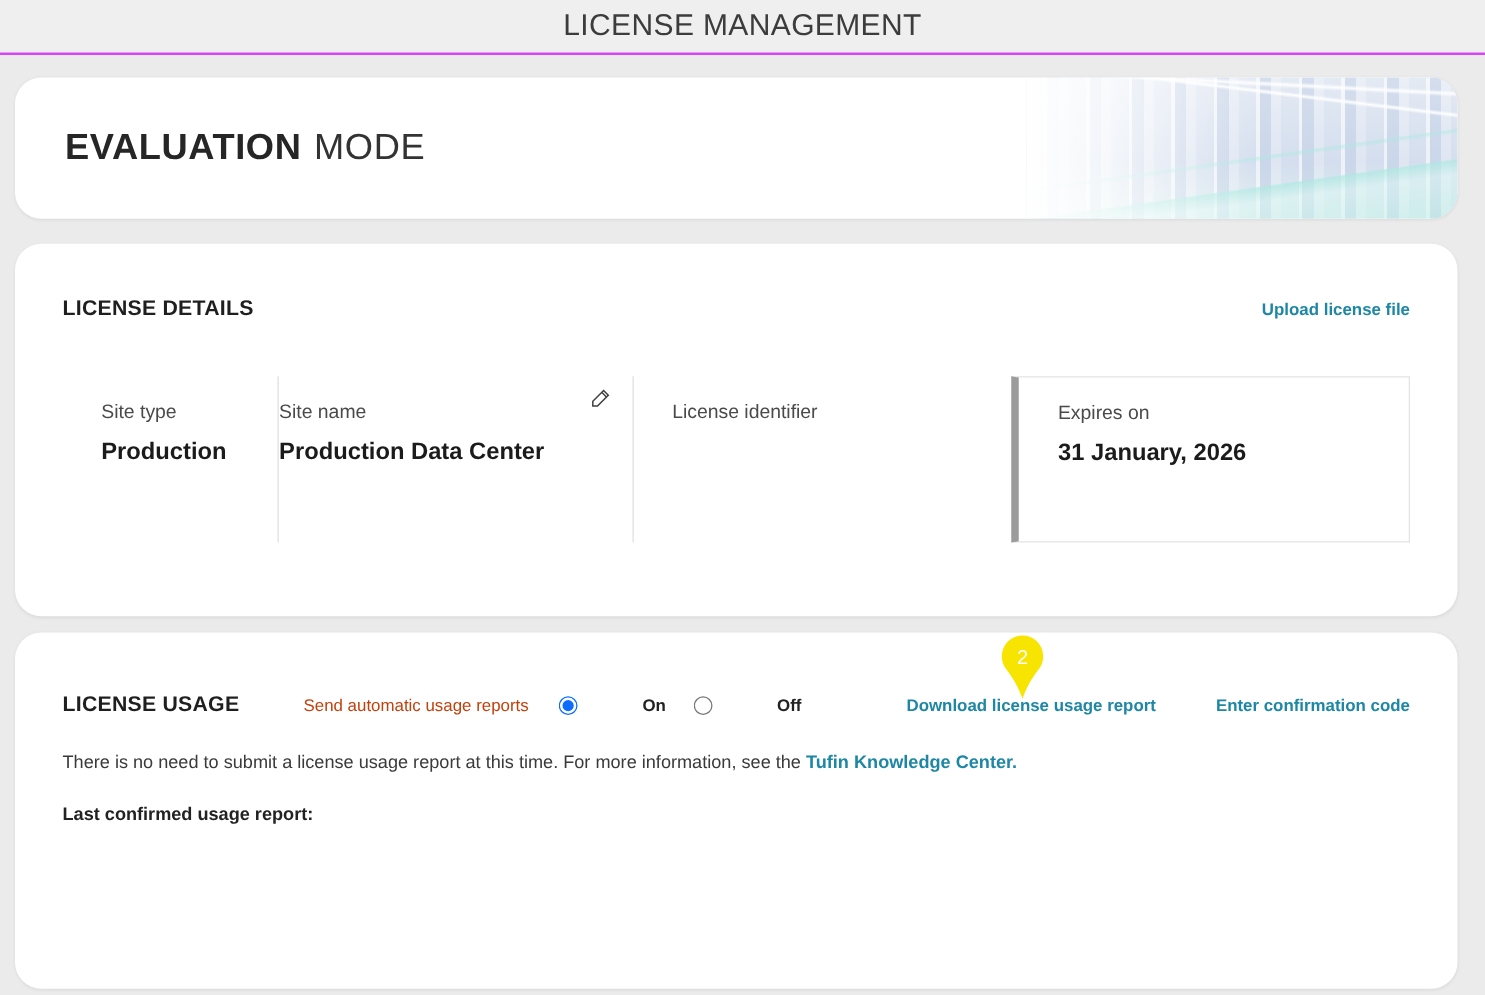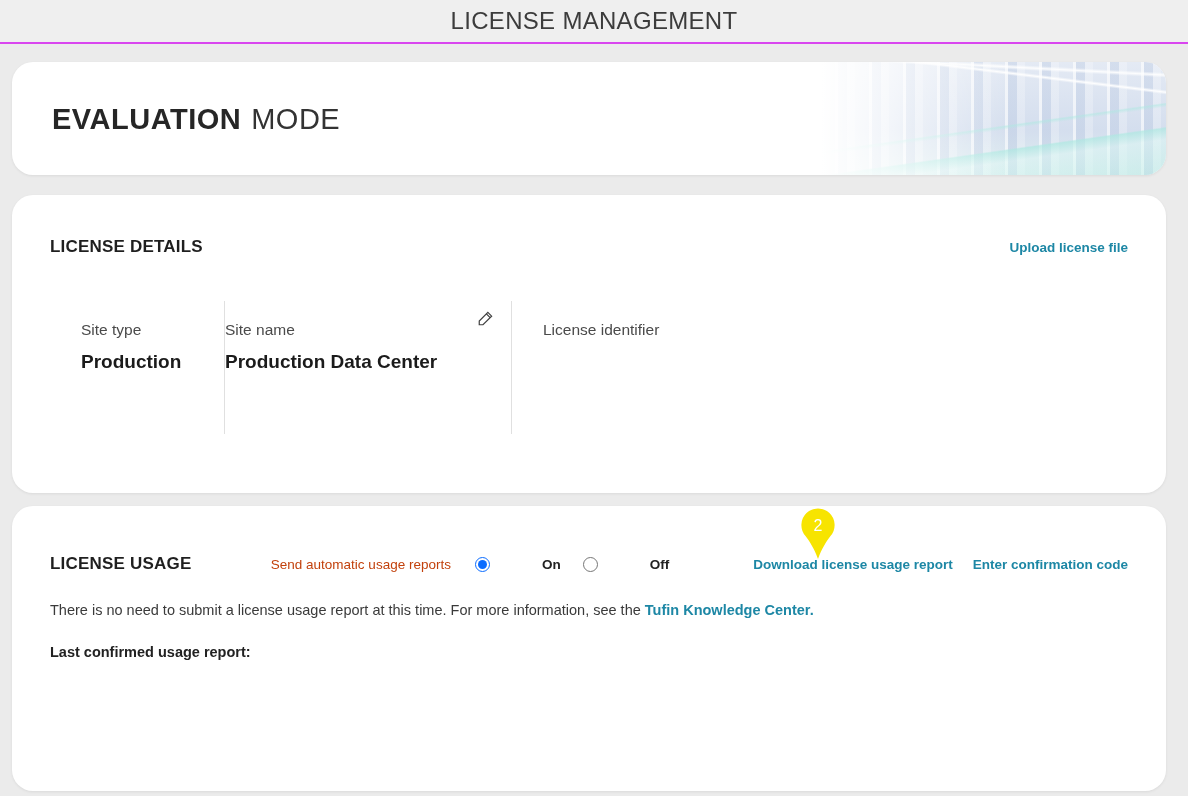--- a/index.html
+++ b/index.html
@@ -150,21 +150,21 @@
     accent-color: #0b6cff;
     margin-right: 4px;
     cursor: pointer;
   }
   .radio-opt label { font-weight: 700; color: #222; cursor: pointer; }
   .usage-link {
     font-weight: 600;
     font-size: 13.5px;
   }
   .link-download { margin-left: 62px; position: relative; }
-  .link-confirm { margin-left: 20px; }
+  .link-confirm { margin-left: 48px; }
   .usage-para {
     margin-top: 28px;
     font-size: 14.5px;
     color: #3a3a3a;
   }
   .usage-para a { font-size: 14.5px; }
   .last-report {
     margin-top: 26px;
     font-size: 14.5px;
     font-weight: 700;
@@ -217,20 +217,24 @@
           <svg viewBox="0 0 24 24" width="18" height="18" fill="none" stroke="currentColor" stroke-width="1.6">
             <path d="M14.5 4.5l5 5L8 21H3v-5L14.5 4.5z"></path>
             <path d="M12.5 6.5l5 5"></path>
           </svg>
         </span>
         <div class="field-label">Site name</div>
         <div class="field-value">Production Data Center</div>
       </div>
       <div class="cell cell-3">
         <div class="field-label">License identifier</div>
+      </div>
+      <div class="cell expires-box">
+        <div class="field-label">Expires on</div>
+        <div class="field-value">31 January, 2026</div>
       </div>
     </div>
   </div>
 
   <div class="card card-usage">
     <div class="pin">
       <svg width="36" height="52" viewBox="0 0 36 52">
         <path d="M18 51 C 14 40 10 34 5.5 28 A 16.6 16.6 0 1 1 30.5 28 C 26 34 22 40 18 51 Z" fill="#f7e400"></path>
         <text x="18" y="23" text-anchor="middle">2</text>
       </svg>

